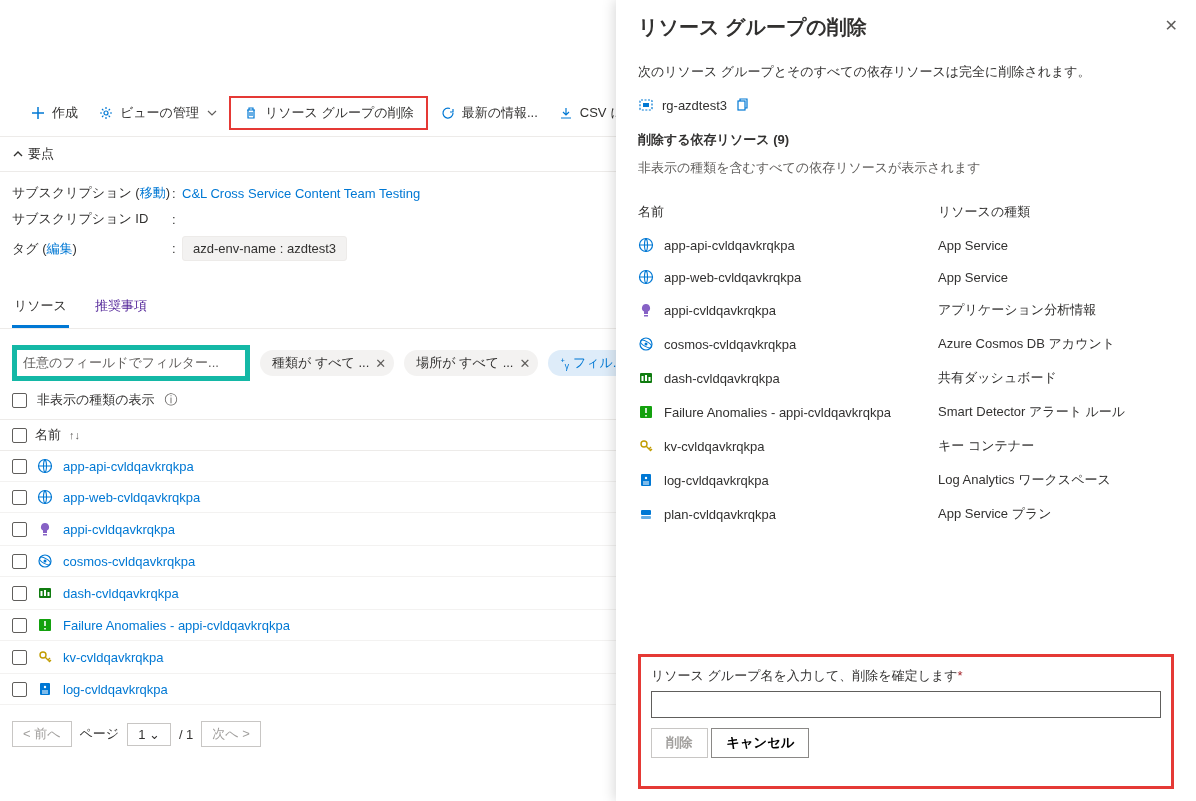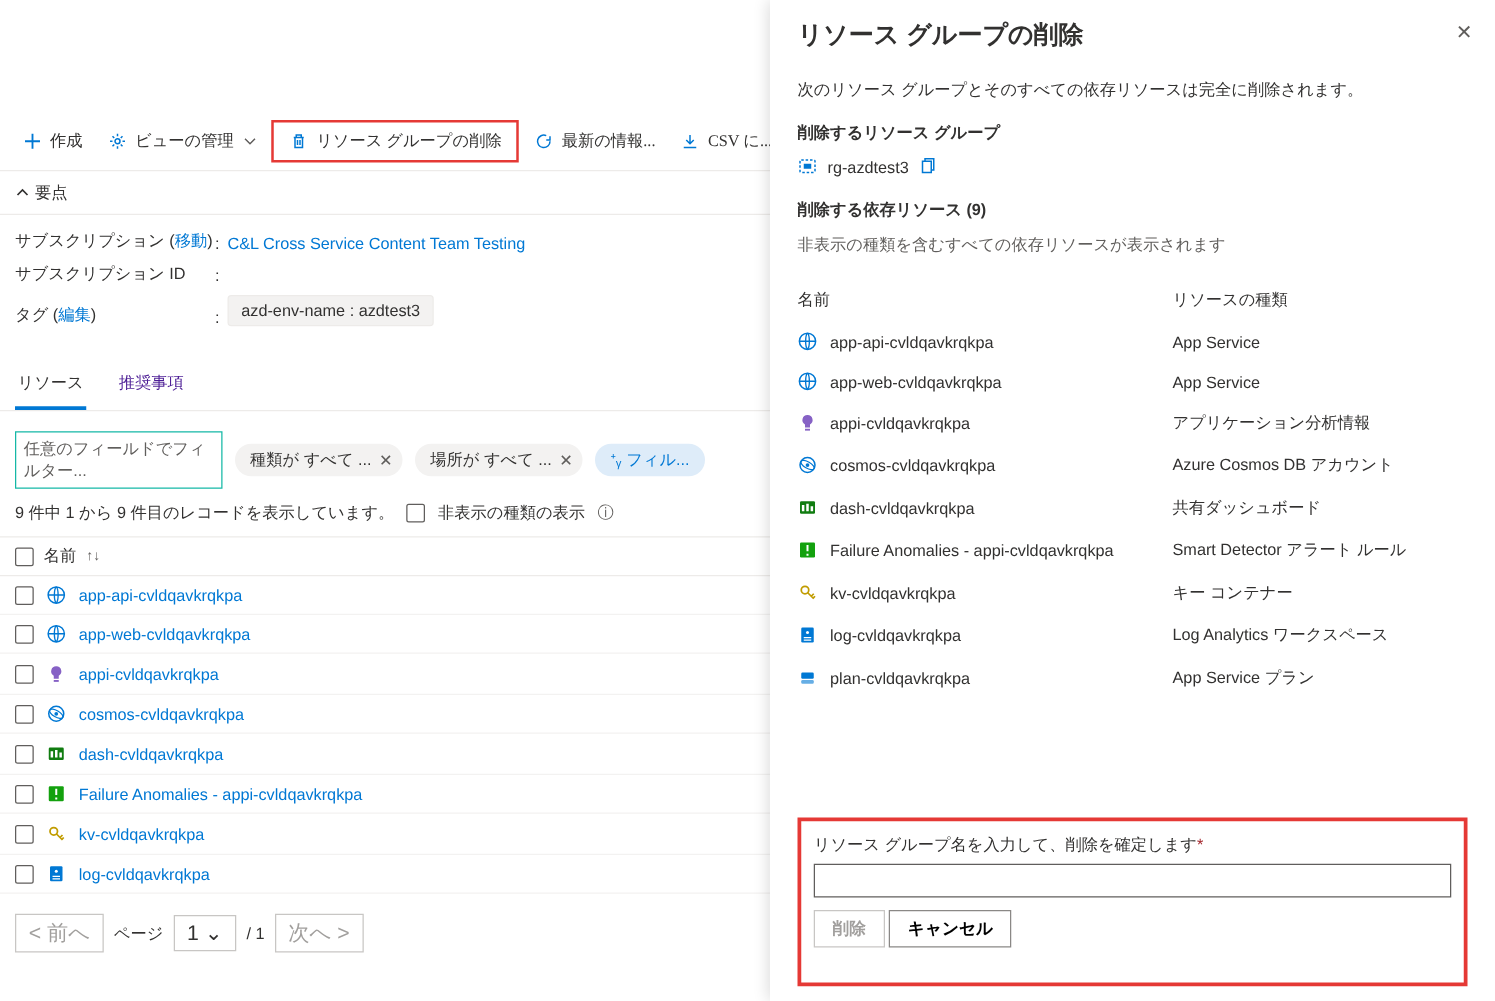--- a/index.html
+++ b/index.html
@@ -3,64 +3,64 @@
 <meta charset="utf-8">
 <style>
 * { box-sizing: border-box; margin: 0; padding: 0; }
 body { font-family: "Segoe UI", "Yu Gothic UI", Meiryo, sans-serif; font-size: 13px; color: #323130; background: #fff; width: 1196px; height: 801px; overflow: hidden; position: relative; }
 a { color: #0078d4; text-decoration: none; }
 
 
 .main { position: absolute; inset: 0; }
 
 
-.toolbar { display: flex; align-items: center; gap: 4px; padding: 6px 10px; margin-top: 90px; border-bottom: 1px solid #edebe9; font-family: Liberation Serif, serif; }
+.toolbar { display: flex; align-items: center; gap: 4px; padding: 6px 22px; margin-top: 90px; border-bottom: 1px solid #edebe9; }
 .tbtn { display: inline-flex; align-items: center; gap: 6px; padding: 4px 8px; cursor: pointer; color: #323130; border-radius: 2px; }
 .tbtn .ic { width: 16px; height: 16px; display: inline-flex; align-items: center; justify-content: center; color: #0078d4; }
 .red-box { border: 2px solid #e53935; padding: 2px 4px; }
 .chev { margin-left: 2px; }
 
 
 .essentials-header { display: flex; align-items: center; gap: 4px; padding: 8px 12px; border-bottom: 1px solid #edebe9; cursor: pointer; }
 .essentials-header .ic { transform: rotate(0); }
 .props { padding: 8px 12px 16px; }
-.prow { display: flex; align-items: flex-end; padding: 4px 0; }
+.prow { display: flex; align-items: center; padding: 4px 0; }
 .plabel { width: 160px; color: #323130; }
 .pcolon { width: 10px; color: #323130; }
 .ptag { display: inline-block; background: #f3f2f1; border: 1px solid #edebe9; border-radius: 3px; padding: 4px 10px; }
 
 
 .tabs { display: flex; gap: 24px; padding: 0 12px; border-bottom: 1px solid #edebe9; margin-top: 6px; }
 .tab { padding: 10px 2px; cursor: pointer; color: #4c1d95; }
 .tab.active { border-bottom: 3px solid #0078d4; color: #323130; }
 
 
 .filters { display: flex; align-items: center; gap: 10px; padding: 16px 12px 10px; }
-.filt-input { border: 1px solid #14b8a6; padding: 4px 8px 4px 6px; width: 166px; color: #605e5c; position: relative; }
+.filt-input { border: 5px solid #14b8a6; padding: 4px 8px 4px 6px; width: 238px; color: #605e5c; position: relative; }
 .pill { background: #f3f2f1; border-radius: 14px; padding: 4px 8px 4px 12px; display: inline-flex; align-items: center; gap: 6px; cursor: pointer; font-size: 13px; }
 .pill .x { color: #605e5c; }
 .pill-add { background: #deecf9; border-radius: 14px; padding: 4px 12px; display: inline-flex; align-items: center; gap: 4px; cursor: pointer; color: #0078d4; }
 
 .rec-count { padding: 0 12px 10px; display: flex; align-items: center; gap: 10px; }
 .cb { width: 15px; height: 15px; border: 1px solid #605e5c; border-radius: 2px; display: inline-block; }
 .info-ic { color: #605e5c; }
 
 
 .thead { display: flex; align-items: center; padding: 6px 12px; border-top: 1px solid #edebe9; border-bottom: 1px solid #edebe9; background: #fff; }
 .thead .col-name { flex: 1; display: flex; align-items: center; gap: 8px; }
 .thead .col-type { width: 60px; }
 .sort-ic { color: #605e5c; font-size: 11px; }
 .trow { display: flex; align-items: center; padding: 7px 12px; border-bottom: 1px solid #f3f2f1; }
 .trow .col-name { flex: 1; display: flex; align-items: center; gap: 10px; }
 .trow .col-type { width: 60px; }
 .res-ic { width: 16px; height: 16px; display: inline-block; }
 
 
 .pag { display: flex; align-items: center; gap: 8px; padding: 16px 12px; }
-.pag button, .pag .pg-sel { border: 1px solid #c8c6c4; background: #fff; padding: 3px 10px; cursor: pointer; font-family: inherit; font-size: 17px; }
+.pag button, .pag .pg-sel { border: 1px solid #c8c6c4; background: #fff; padding: 3px 10px; cursor: pointer; font-family: inherit; font-size: 13px; }
 .pag button:disabled { color: #a19f9d; cursor: default; }
 
 
 .flyout { position: absolute; top: 0; right: 0; bottom: 0; width: 580px; background: #fff; box-shadow: -2px 0 12px rgba(0,0,0,.15); padding: 14px 22px; overflow-y: auto; }
 .fly-close { position: absolute; top: 16px; right: 18px; cursor: pointer; font-size: 16px; color: #605e5c; }
 .fly-title { font-size: 20px; font-weight: 600; margin-bottom: 16px; }
 .fly-desc { margin: 22px 0 16px; }
 .fly-sec { font-weight: 600; margin: 14px 0 10px; }
 .rg-row { display: flex; align-items: center; gap: 8px; margin-bottom: 18px; }
 .dep-note { color: #605e5c; margin: 4px 0 18px; }
@@ -175,21 +175,20 @@
         <span>場所が すべて ...</span>
         <span class="x">✕</span>
       </div>
     <div class="pill-add">
         <span>⁺ᵧ</span>
         <span>フィル...</span>
       </div>
   </div>
 
   <div class="rec-count">
-    <span>9 件中 1 から 9 件目のレコードを表示しています。</span>
     <span class="cb"></span>
     <span>非表示の種類の表示</span>
     <span class="info-ic">ⓘ</span>
   </div>
 
   <div class="thead">
     <div class="col-name">
       <span class="cb"></span>
       <span>名前</span>
       <span class="sort-ic">↑↓</span>
@@ -313,21 +312,20 @@
     <span class="pg-sel"><span>1</span> <span>⌄</span></span>
     <span>/ 1</span>
     <button disabled="">次へ &gt;</button>
   </div>
 </div>
 
 <div class="flyout">
   <span class="fly-close">✕</span>
   <div class="fly-title">リソース グループの削除</div>
   <div class="fly-desc">次のリソース グループとそのすべての依存リソースは完全に削除されます。</div>
-  <div class="fly-sec">削除するリソース グループ</div>
   <div class="rg-row">
     <span>
         <svg width="16" height="16" viewBox="0 0 16 16">
           <rect x="2" y="3" width="12" height="10" rx="1" fill="none" stroke="#0078d4" stroke-dasharray="2 1.5" stroke-width="1.2"></rect>
           <rect x="5" y="6" width="6" height="4" fill="#0078d4"></rect>
         </svg>
       </span>
     <span>rg-azdtest3</span>
     <span style="color:#0078d4;cursor:pointer;">
         <svg width="14" height="14" viewBox="0 0 14 14">

